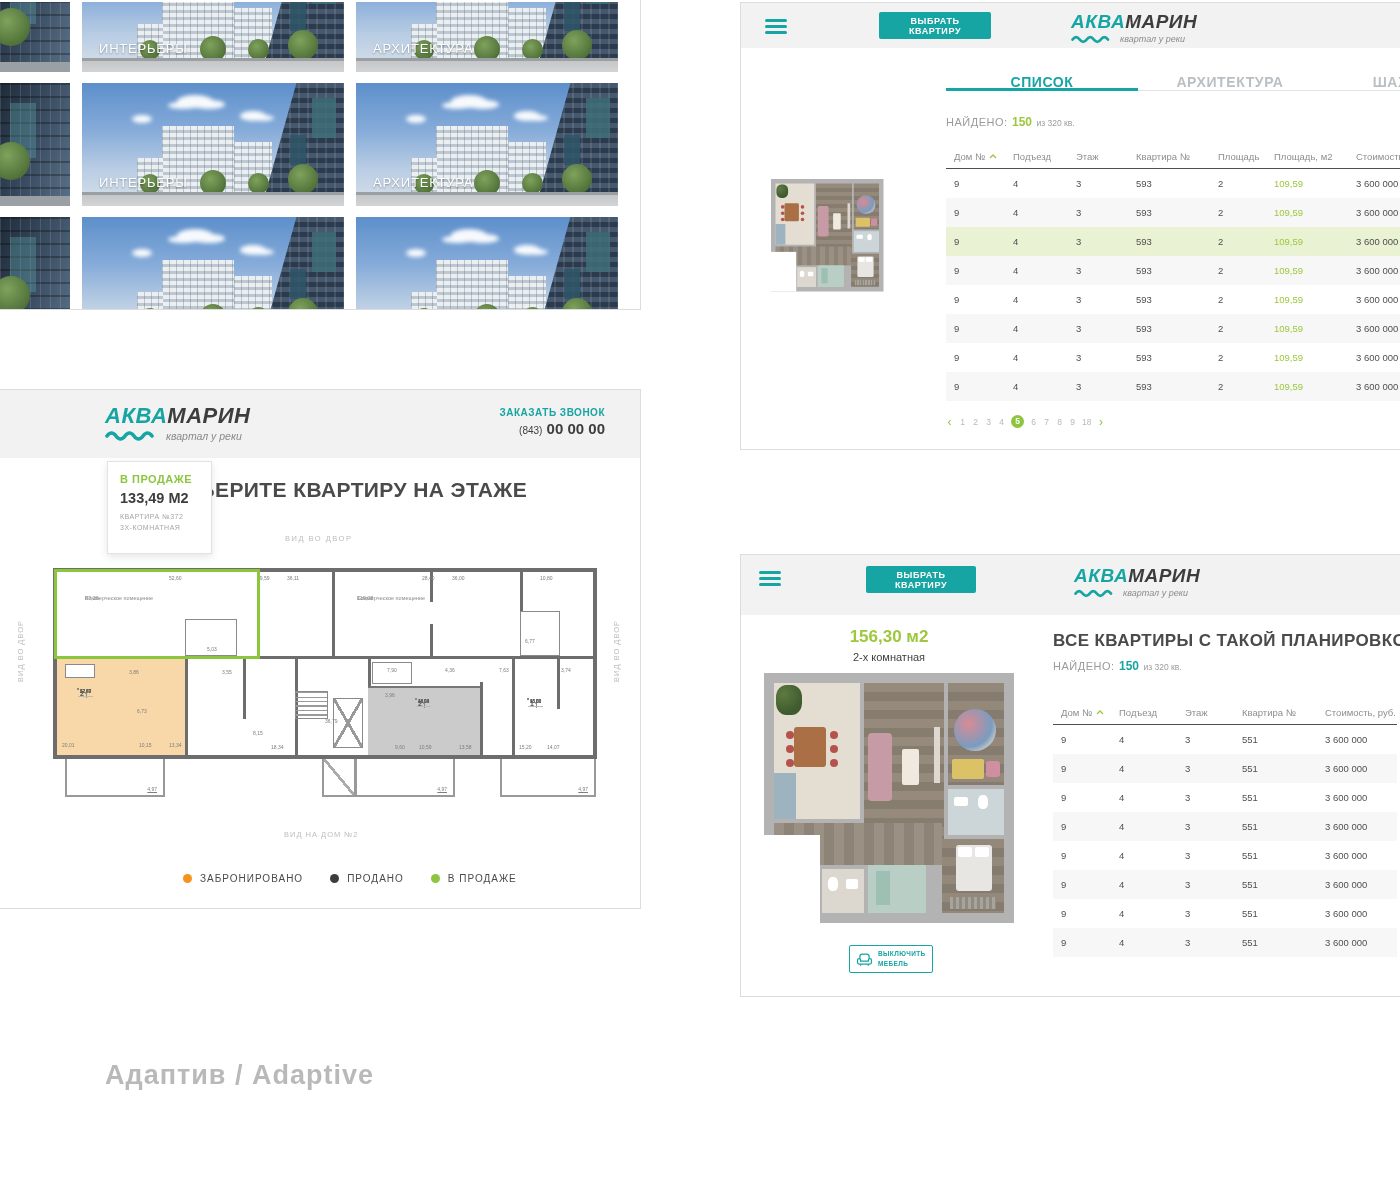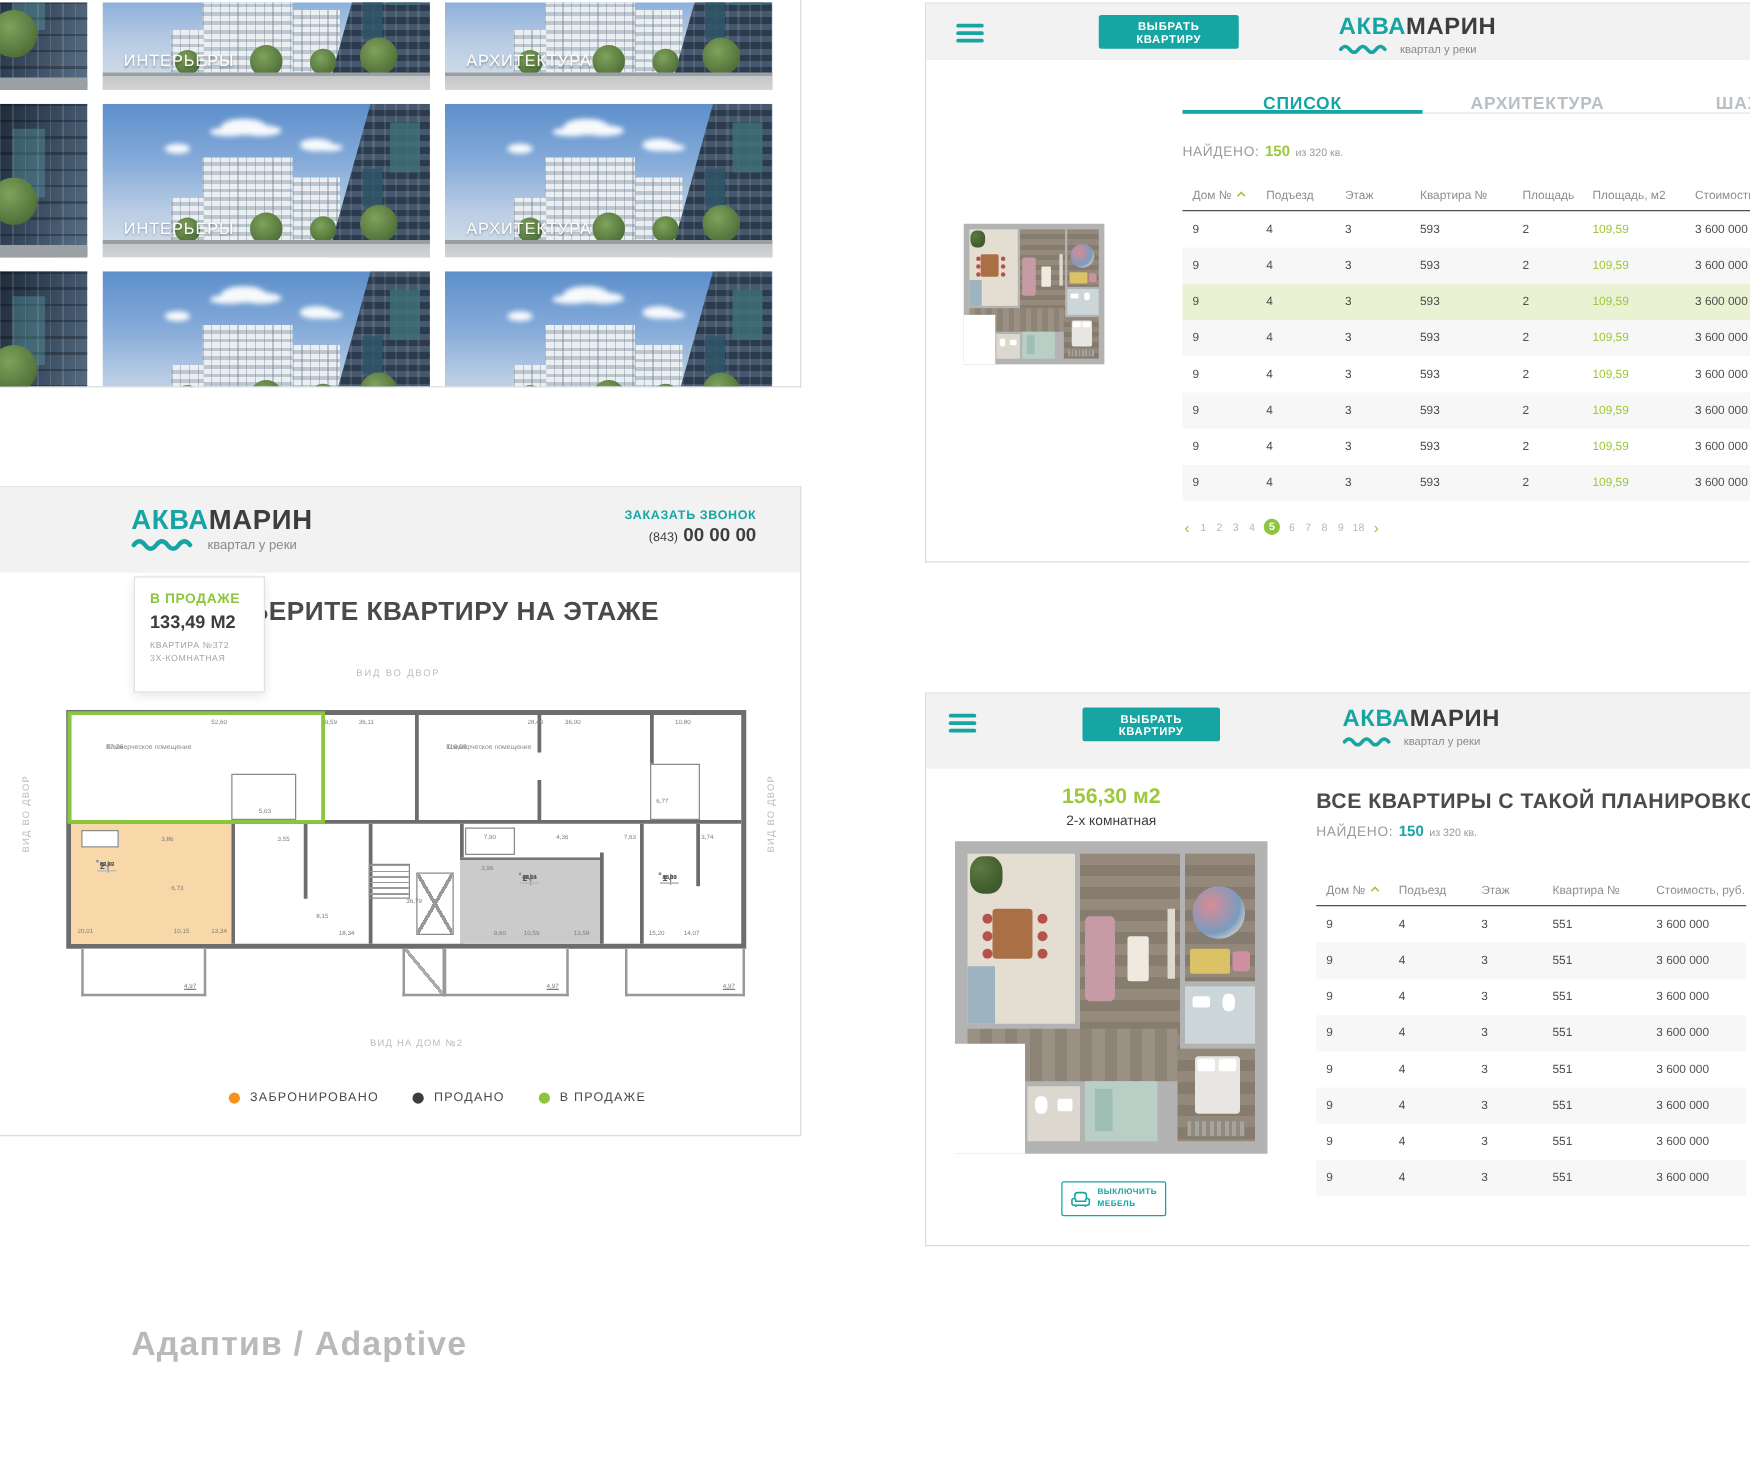--- a/index.html
+++ b/index.html
@@ -53,21 +53,21 @@
   .ftree{position:absolute;left:-8px;bottom:26px;width:38px;height:38px;}
   .fground{position:absolute;left:0;right:0;bottom:0;height:10px;background:#9aa0a4;}
 
   
   .teal{color:#17a5a3;}
   .hbar{position:absolute;left:0;right:0;top:0;background:#f2f2f2;}
   .burger{position:absolute;width:22px;cursor:pointer;}
   .burger i{display:block;height:3px;background:#17a5a3;border-radius:2px;margin-bottom:3px;}
   .btn-teal{position:absolute;background:#17a5a3;color:#fff;border:none;border-radius:2px;
       font-size:9px;font-weight:bold;letter-spacing:.6px;font-family:inherit;cursor:pointer;}
-  .logo{position:absolute;text-align:left;}
+  .logo{position:absolute;text-align:left;font-style:italic;}
   .logo .lname{font-weight:bold;letter-spacing:.5px;color:#3d3d3d;white-space:nowrap;}
   .logo .lsub{display:flex;align-items:center;gap:5px;margin-top:1px;}
   .logo .ltag{color:#8a8a8a;white-space:nowrap;}
   .found{position:absolute;white-space:nowrap;}
   .found .fl{font-size:11px;color:#9b9b9b;letter-spacing:.5px;}
   .found .fc{font-size:12px;font-weight:bold;}
   .found .ft{font-size:8.5px;color:#9b9b9b;}
   .heading{position:absolute;font-weight:bold;color:#4a4a4a;letter-spacing:.4px;white-space:nowrap;}
 
   
@@ -504,21 +504,21 @@
   <div class="tip">
     <div class="s">В ПРОДАЖЕ</div>
     <div class="a">133,49 М2</div>
     <div class="m">КВАРТИРА №372</div>
     <div class="m2">3Х-КОМНАТНАЯ</div>
   </div>
 
   <div class="vw" style="left:285px;top:144px;letter-spacing:1.5px;">ВИД ВО ДВОР</div>
   <div class="vw vwv" style="left:16px;top:230px;">ВИД ВО ДВОР</div>
   <div class="vw vwv" style="left:612px;top:230px;">ВИД ВО ДВОР</div>
-  <div class="vw" style="left:296px;top:440px;">ВИД НА ДОМ №2</div>
+  <div class="vw" style="left:284px;top:440px;">ВИД НА ДОМ №2</div>
 
   <div class="plan">
 
     <div class="wh" style="left:0;top:84px;width:536px;"></div>
     <div class="wv" style="left:275px;top:0;height:84px;"></div>
     <div class="wv" style="left:373px;top:0;height:30px;"></div>
     <div class="wv" style="left:373px;top:52px;height:32px;"></div>
     <div class="wv" style="left:463px;top:0;height:84px;"></div>
     <div class="wv" style="left:128px;top:87px;height:96px;"></div>
     <div class="wv" style="left:186px;top:87px;height:60px;"></div>

